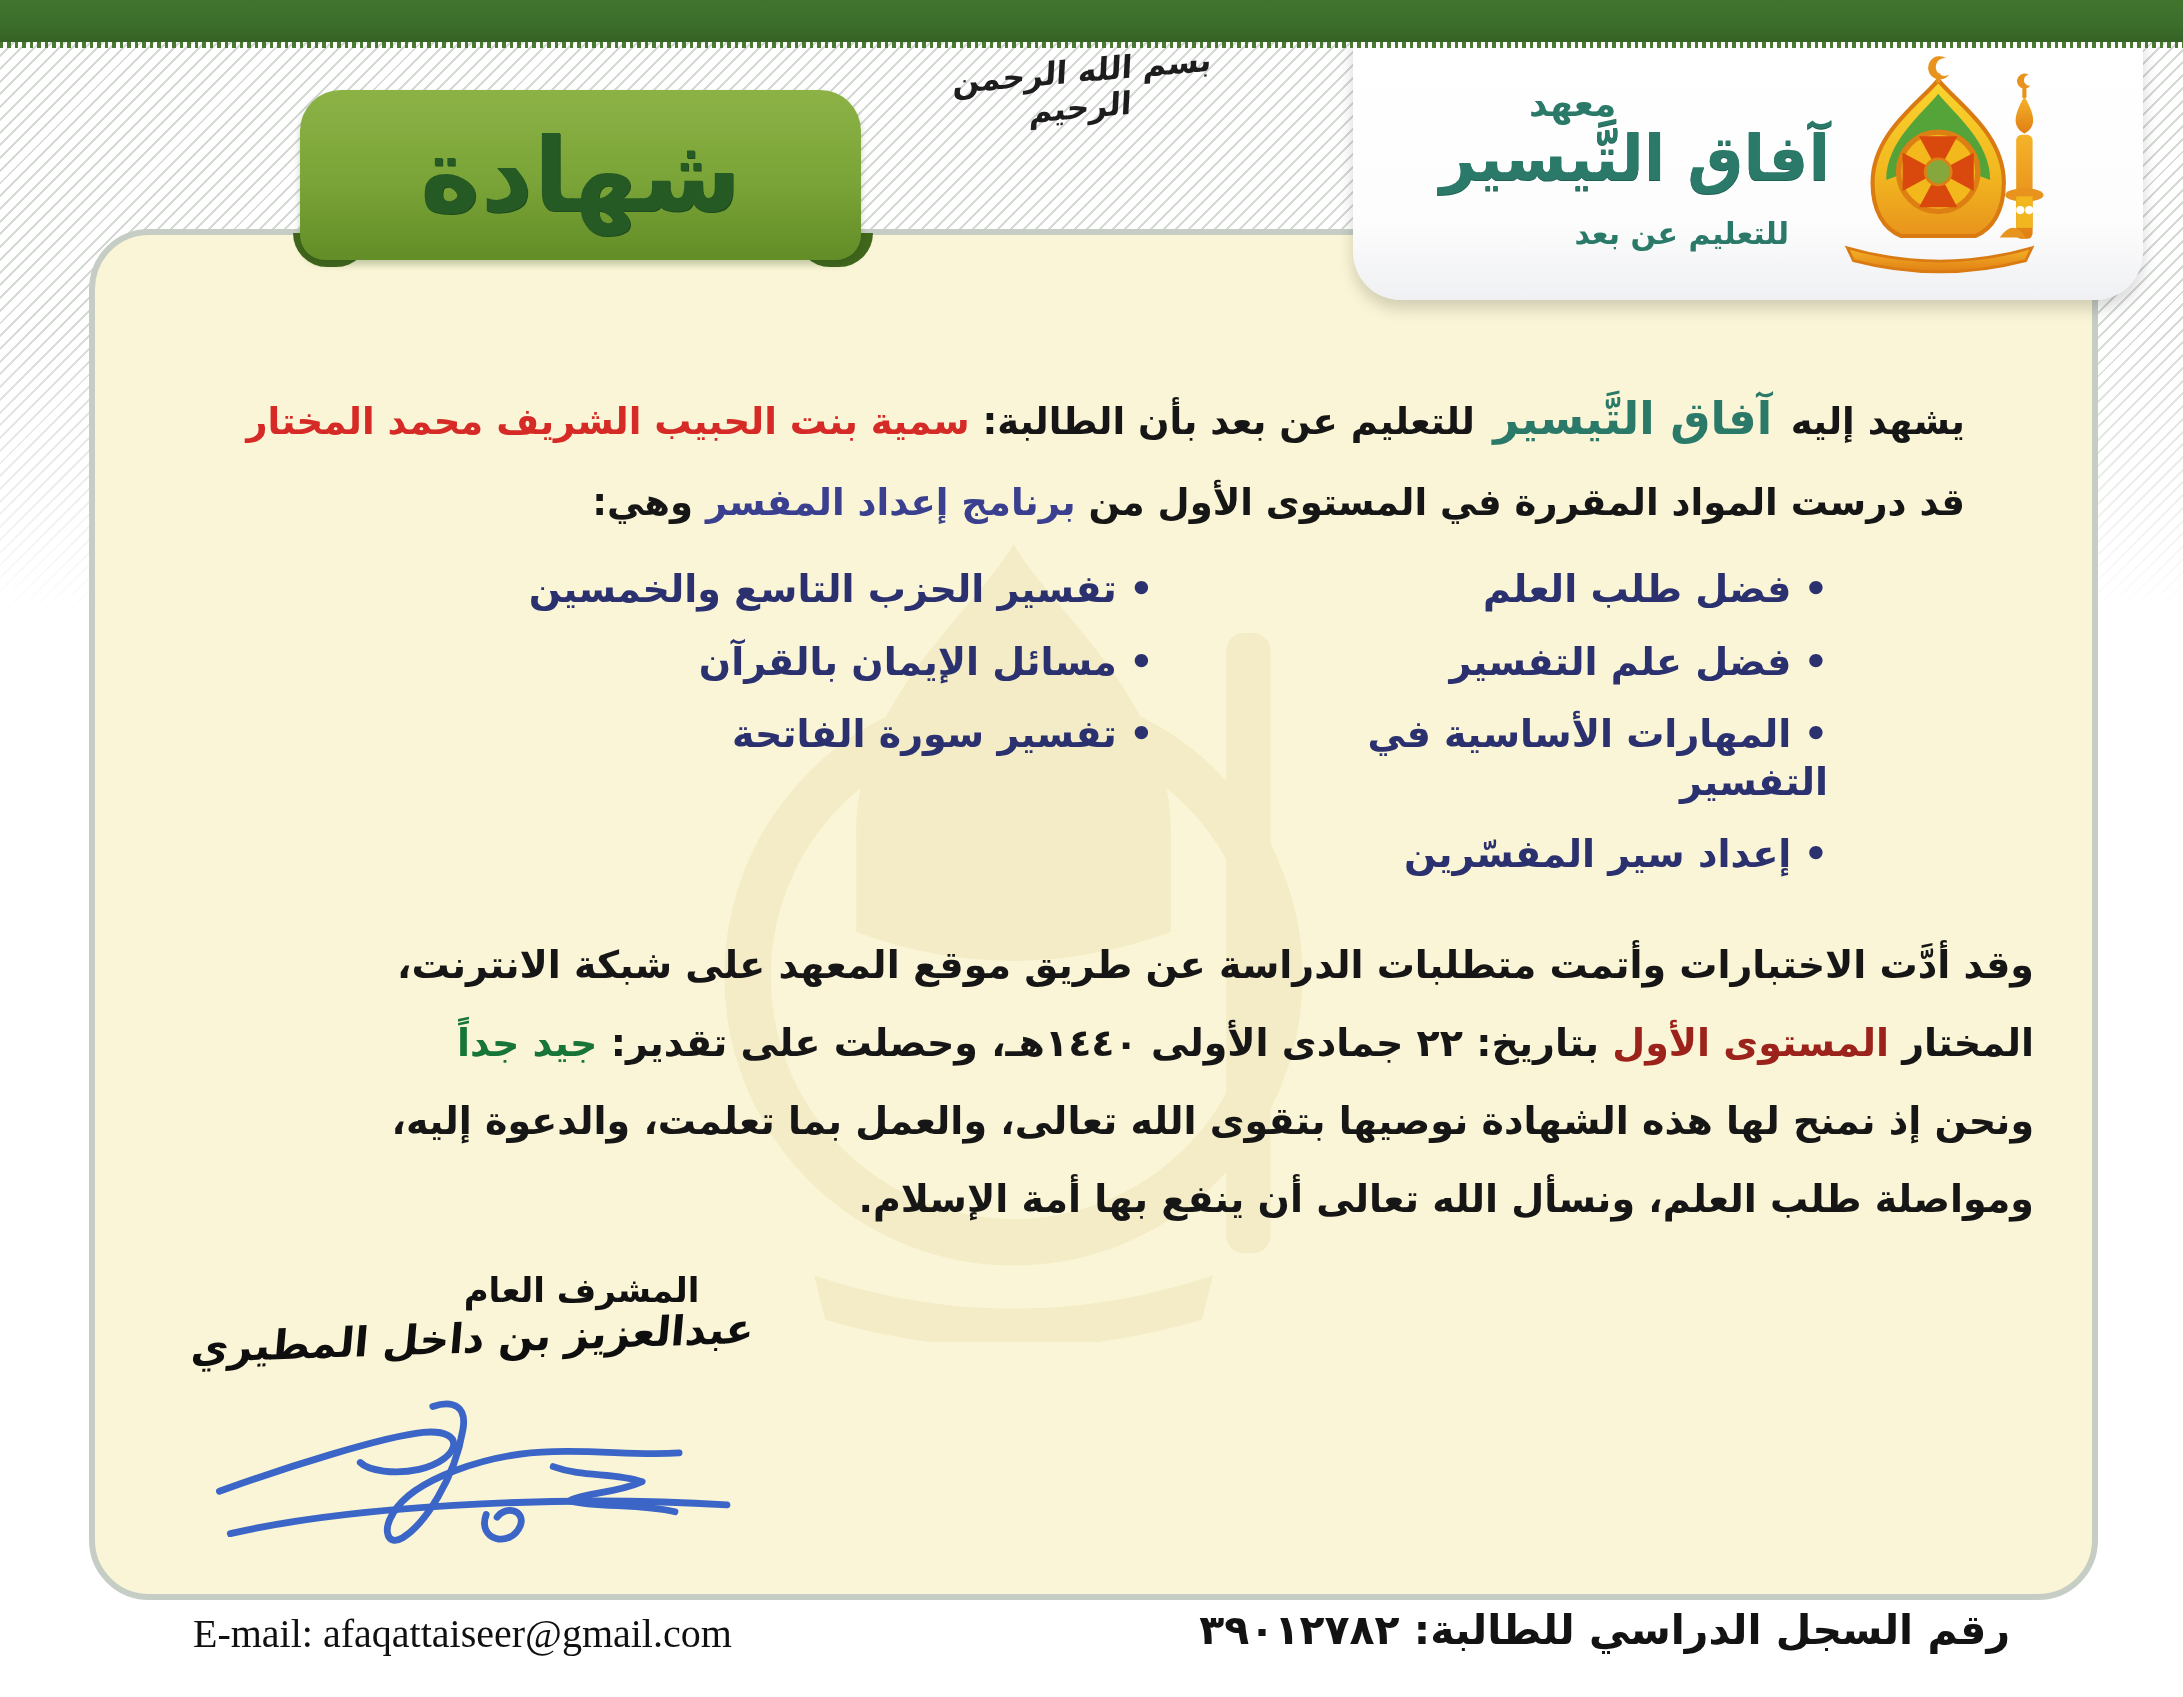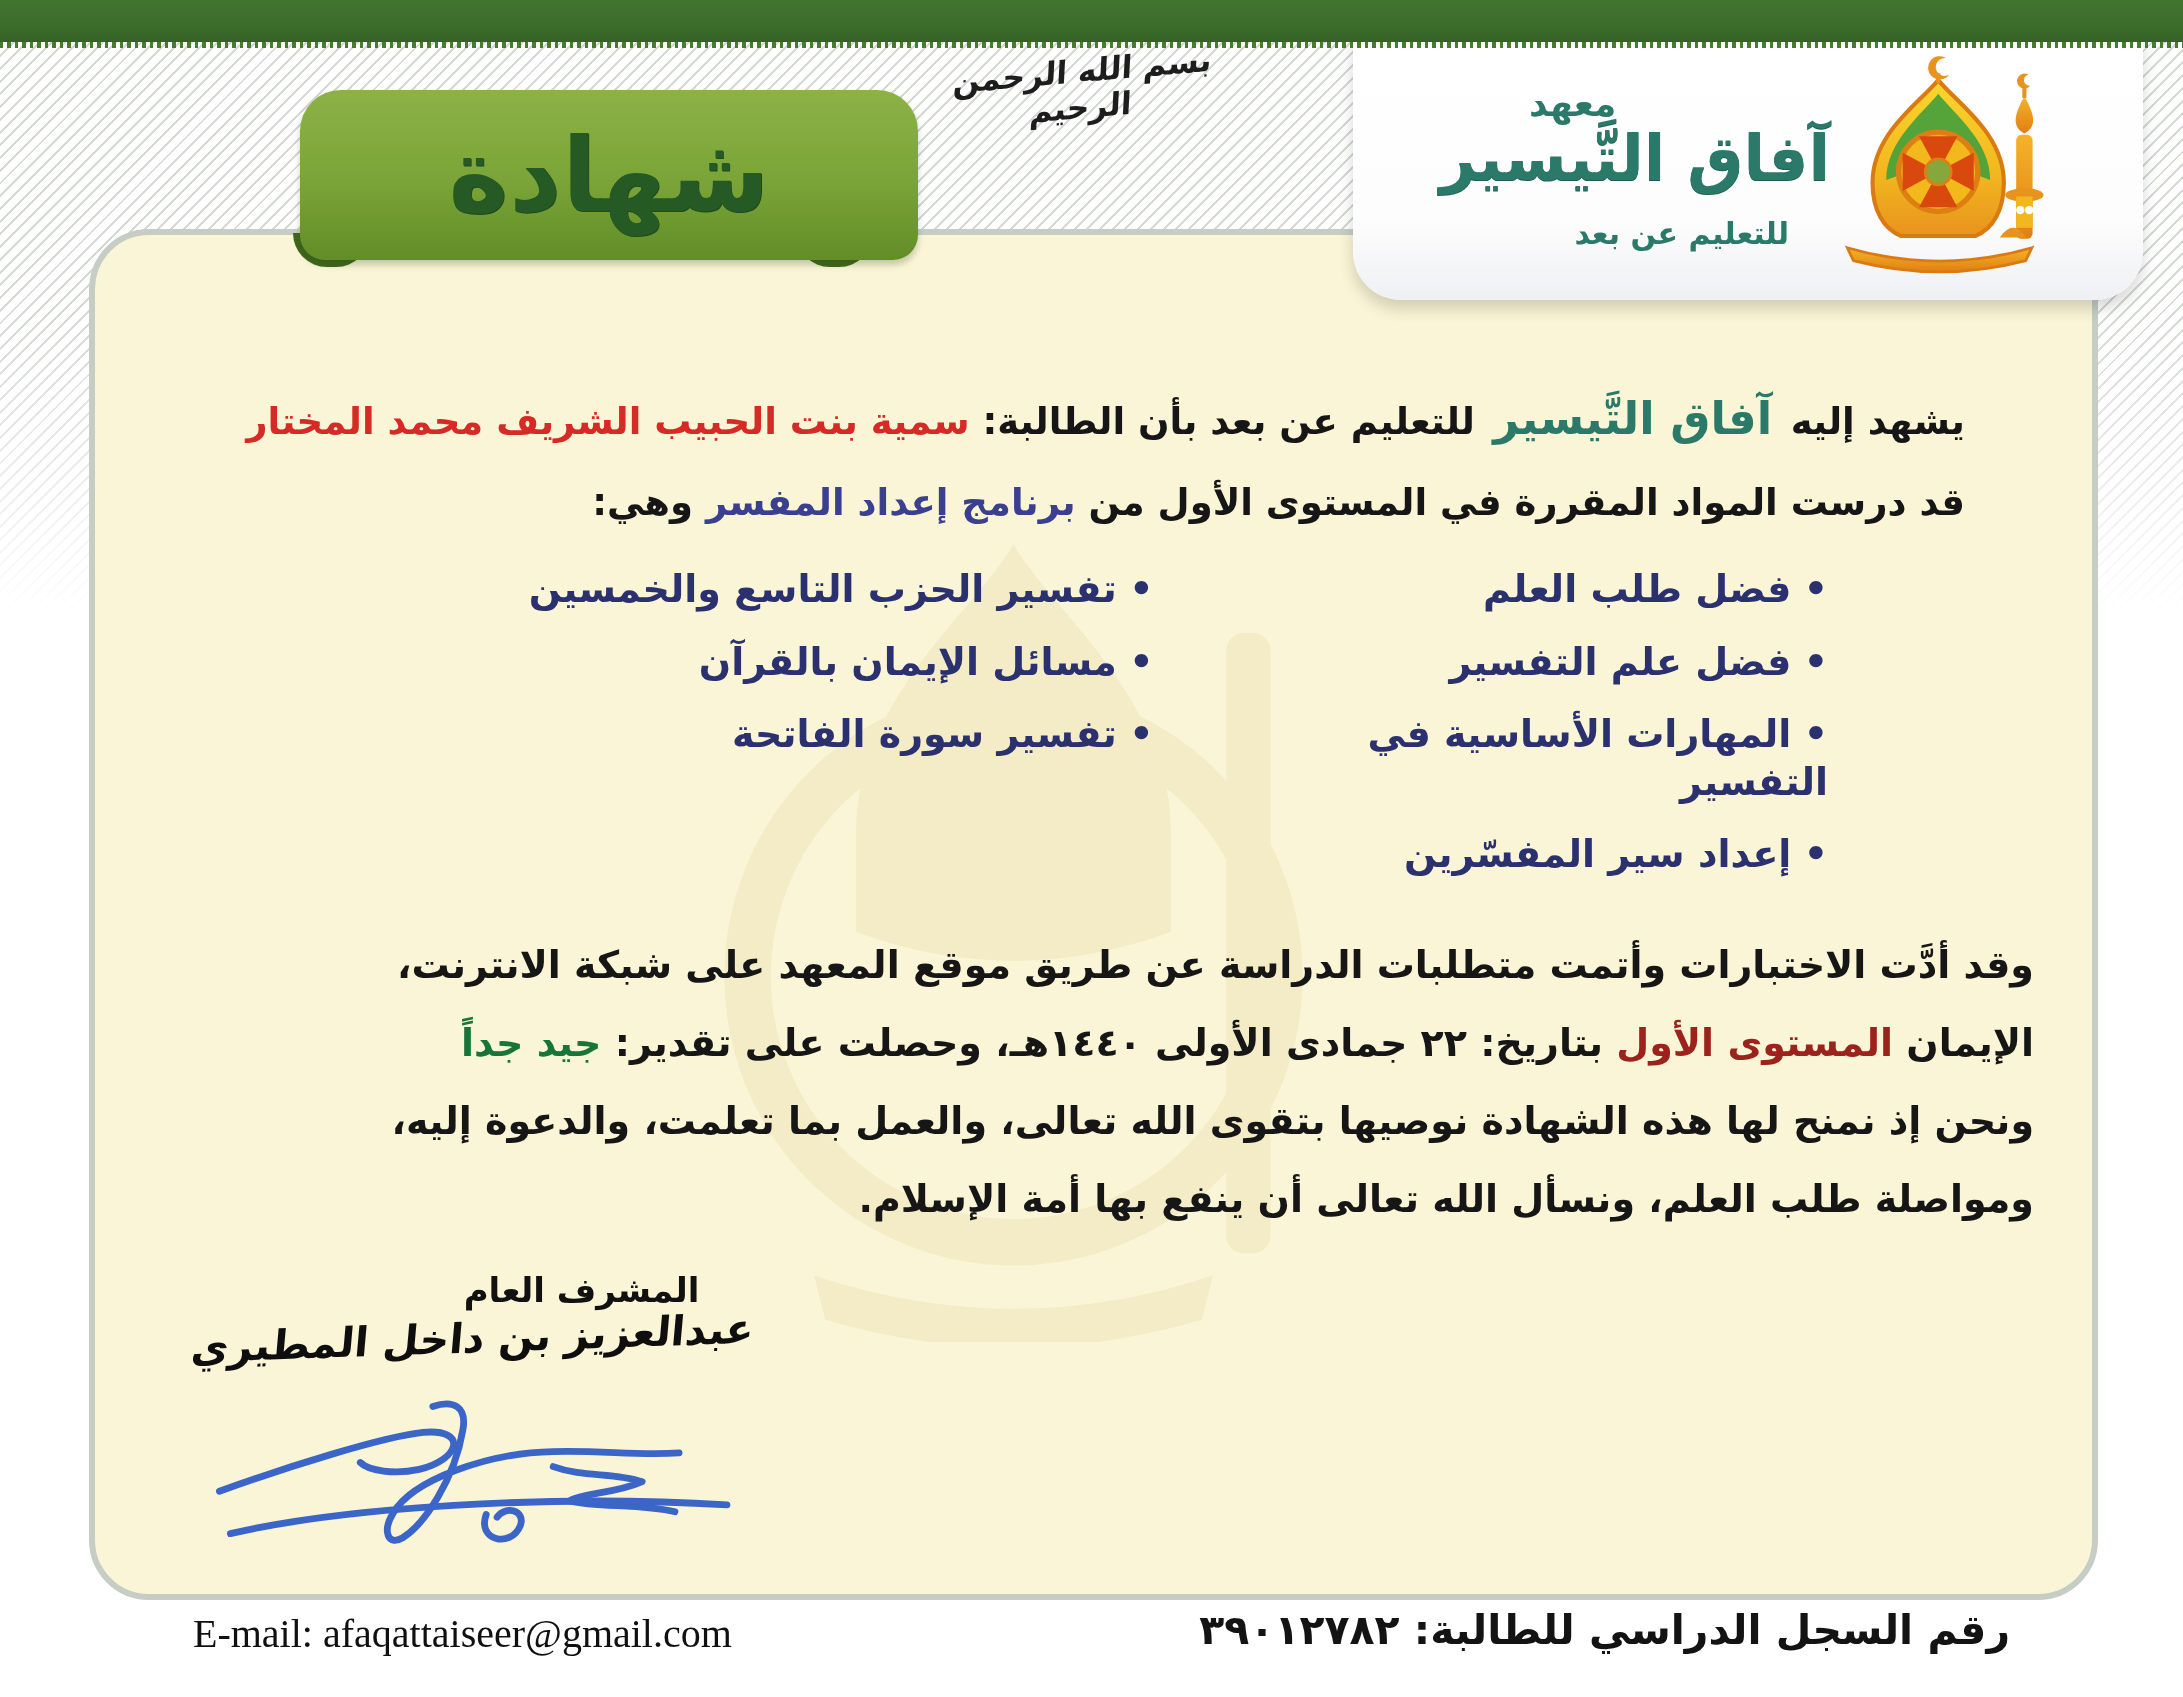--- a/index.html
+++ b/index.html
@@ -35,21 +35,21 @@
     transform:rotate(-5deg) skewX(-8deg);
   }
   
   .banner-fold{
     position:absolute; width:77px; height:34px; top:233px;
     background:#41671d; border-radius:0 0 41px 41px; z-index:29;
   }
   .fold-left{left:293px;}
   .fold-right{left:796px;}
   .banner{
-    position:absolute; left:300px; top:90px; width:618px; height:170px;
+    position:absolute; left:300px; top:90px; width:561px; height:170px;
     background:linear-gradient(180deg,#8cb246 0%,#7aa437 55%,#628d27 100%);
     border-radius:41px 41px 25px 25px; z-index:30;
     display:flex; align-items:center; justify-content:center;
     box-shadow:0 4.1px 6.8px rgba(40,70,20,.25);
   }
   .banner-title{
     font-size:103px; font-weight:bold; color:#265a25;
     text-shadow:0.7px 0.7px 0 #1e4a1e; letter-spacing:4.1px; line-height:1;
   }
   
@@ -233,21 +233,21 @@
       <span class="bullet">•</span><span>تفسير سورة الفاتحة</span>
     </div>
     <div class="course" style="grid-column:1; grid-row:4;">
       <span class="bullet">•</span><span>إعداد سير المفسّرين</span>
     </div>
   </div>
 
   <div class="bodytext rtl">
     <div class="line">وقد أدَّت الاختبارات وأتمت متطلبات الدراسة عن طريق موقع المعهد على شبكة الانترنت،</div>
     <div class="line">
-      <span>الإيمان</span>
+      <span>المختار</span>
       <span class="level">المستوى الأول</span>
       <span>بتاريخ: ٢٢ جمادى الأولى ١٤٤٠هـ، وحصلت على تقدير:</span>
       <span class="grade">جيد جداً</span>
     </div>
     <div class="line">ونحن إذ نمنح لها هذه الشهادة نوصيها بتقوى الله تعالى، والعمل بما تعلمت، والدعوة إليه،</div>
     <div class="line">ومواصلة طلب العلم، ونسأل الله تعالى أن ينفع بها أمة الإسلام.</div>
   </div>
 
   <div class="supervisor-role rtl">المشرف العام</div>
   <div class="supervisor-name rtl">عبدالعزيز بن داخل المطيري</div>

